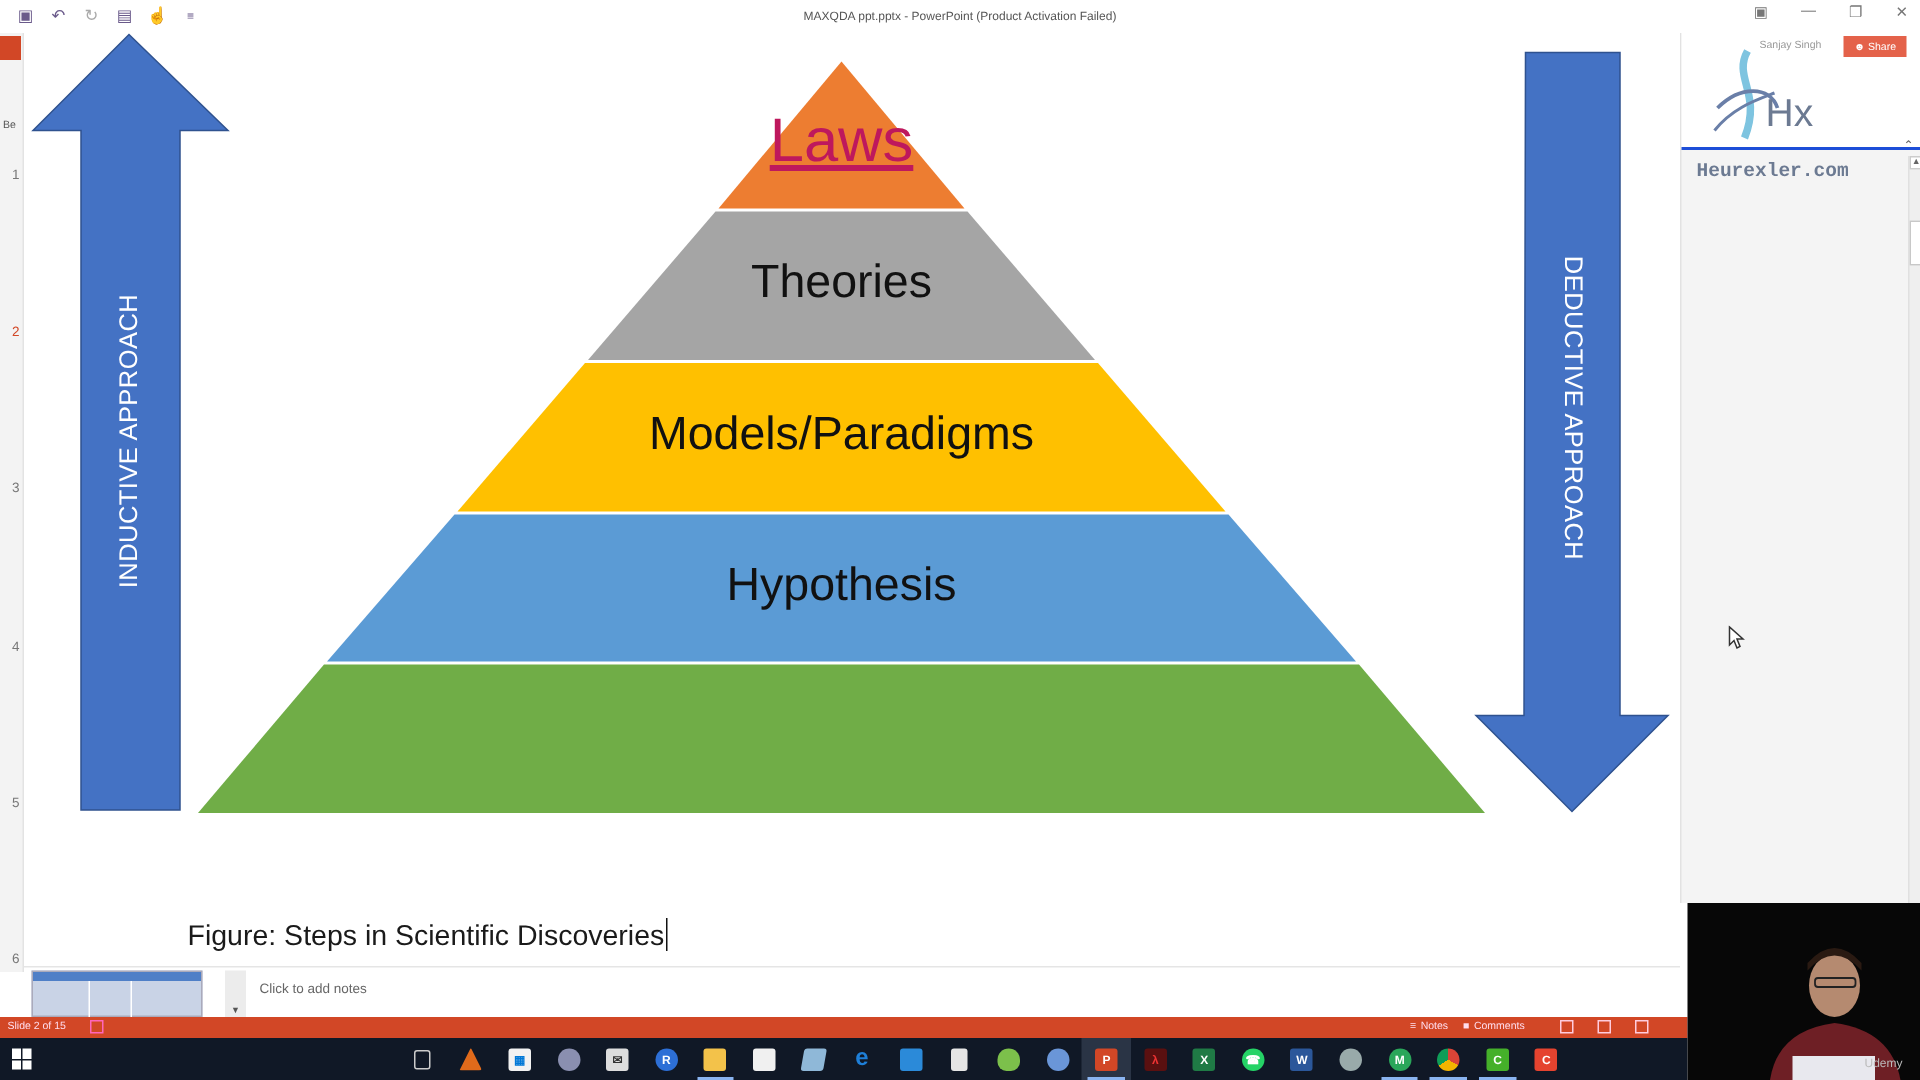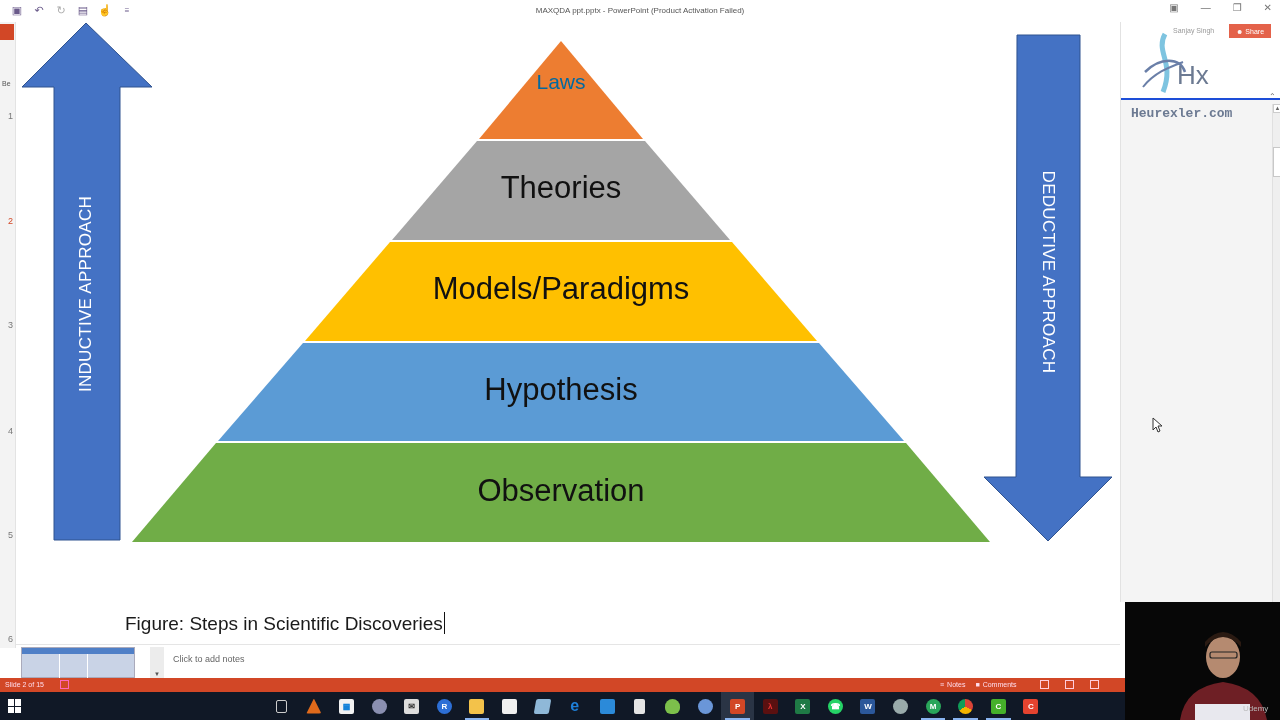--- a/index.html
+++ b/index.html
@@ -122,25 +122,24 @@
 
       <g>
         <polygon points="545,19 627,117 463,117" fill="#ED7D31"></polygon>
         <polygon points="461,119 629,119 714,218 376,218" fill="#A5A5A5"></polygon>
         <polygon points="374,220 716,220 801,319 289,319" fill="#FFC000"></polygon>
         <polygon points="287,321 803,321 888,419 202,419" fill="#5B9BD5"></polygon>
         <polygon points="200,421 890,421 974,520 116,520" fill="#70AD47"></polygon>
       </g>
     </svg>
 
-    <div style="position:absolute;left:445px;top:48px;width:200px;text-align:center;font-size:21px;color:#0369a1;">Laws</div>
+    <div style="position:absolute;left:445px;top:48px;width:200px;text-align:center;font-size:41px;color:#be185d;text-decoration:underline;">Laws</div>
     <div style="position:absolute;left:395px;top:148px;width:300px;text-align:center;font-size:31px;color:#111;">Theories</div>
     <div style="position:absolute;left:345px;top:249px;width:400px;text-align:center;font-size:31px;color:#111;">Models/Paradigms</div>
     <div style="position:absolute;left:345px;top:350px;width:400px;text-align:center;font-size:31px;color:#111;">Hypothesis</div>
-    <div style="position:absolute;left:345px;top:451px;width:400px;text-align:center;font-size:31px;color:#111;">Observation</div>
 
     <div style="position:absolute;left:-90px;top:262px;width:320px;text-align:center;font-size:17px;color:#ffffff;transform:rotate(-90deg);letter-spacing:0.3px;">INDUCTIVE APPROACH</div>
     <div style="position:absolute;left:872px;top:240px;width:320px;text-align:center;font-size:17px;color:#ffffff;transform:rotate(90deg);letter-spacing:0.3px;">DEDUCTIVE APPROACH</div>
 
     <div class="caption">
       <span>Figure: Steps in Scientific Discoveries</span><span class="cursor"></span>
     </div>
   </div>
 
   <div class="right-panel">

